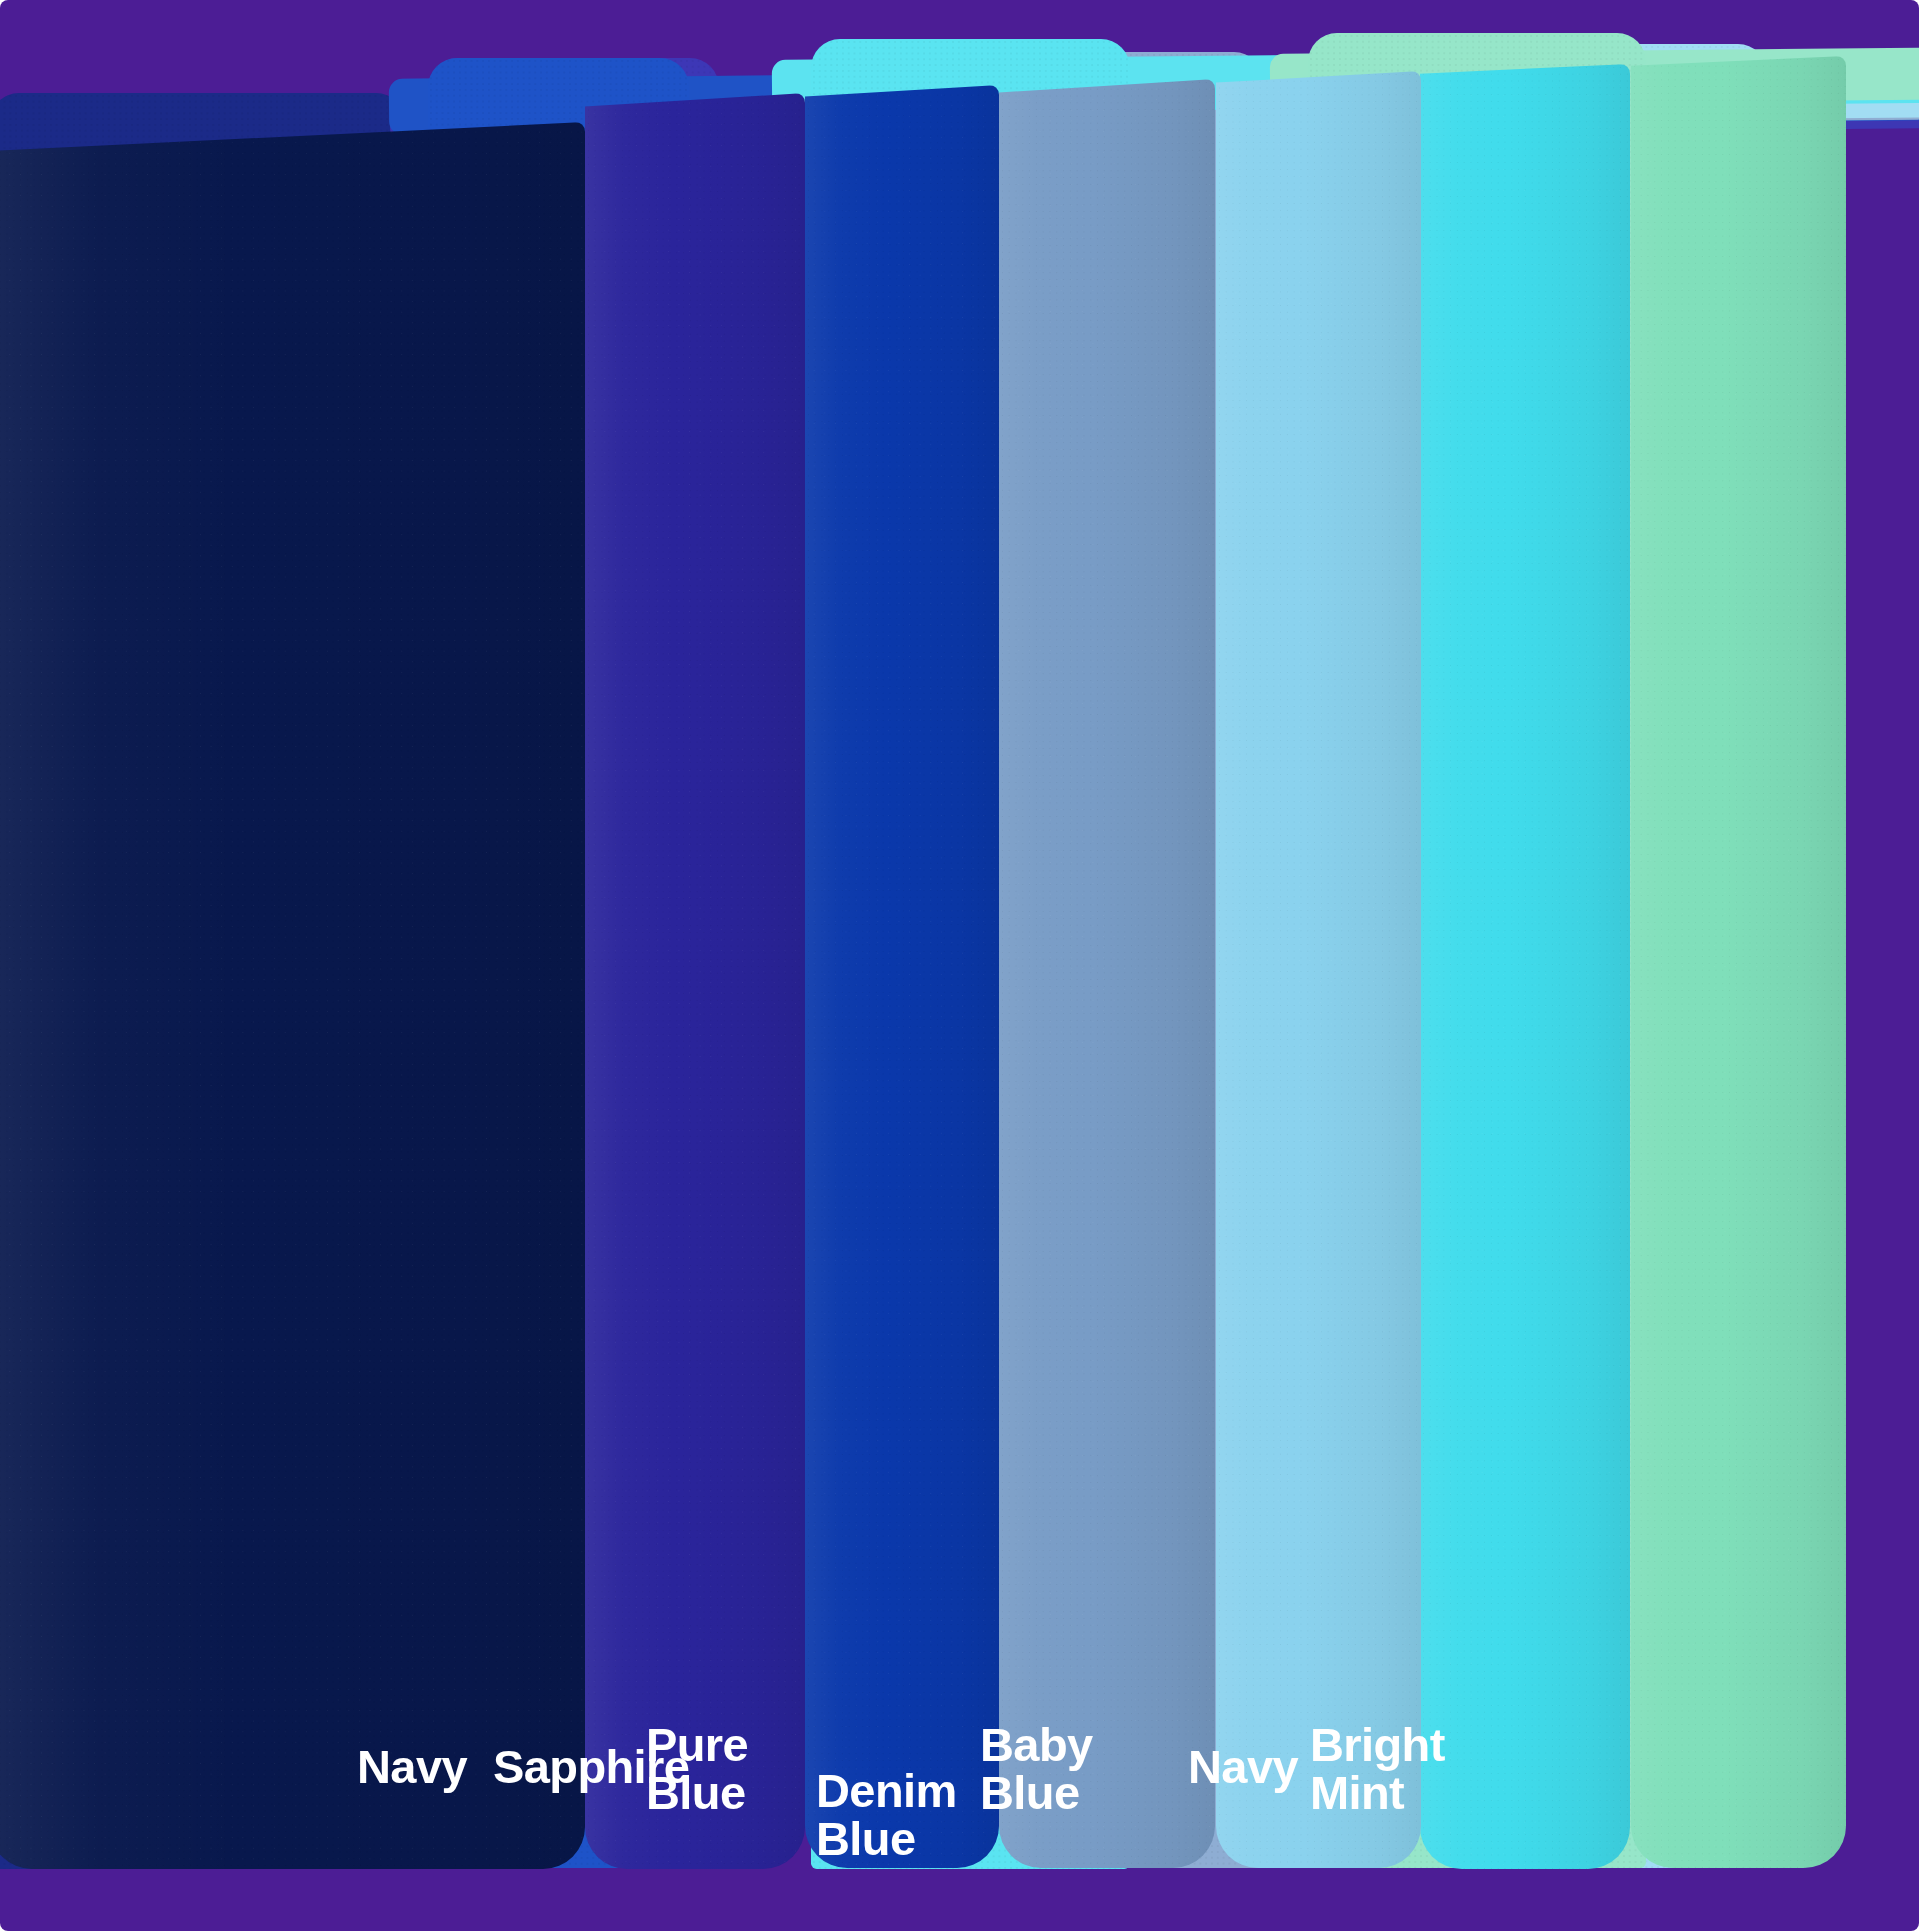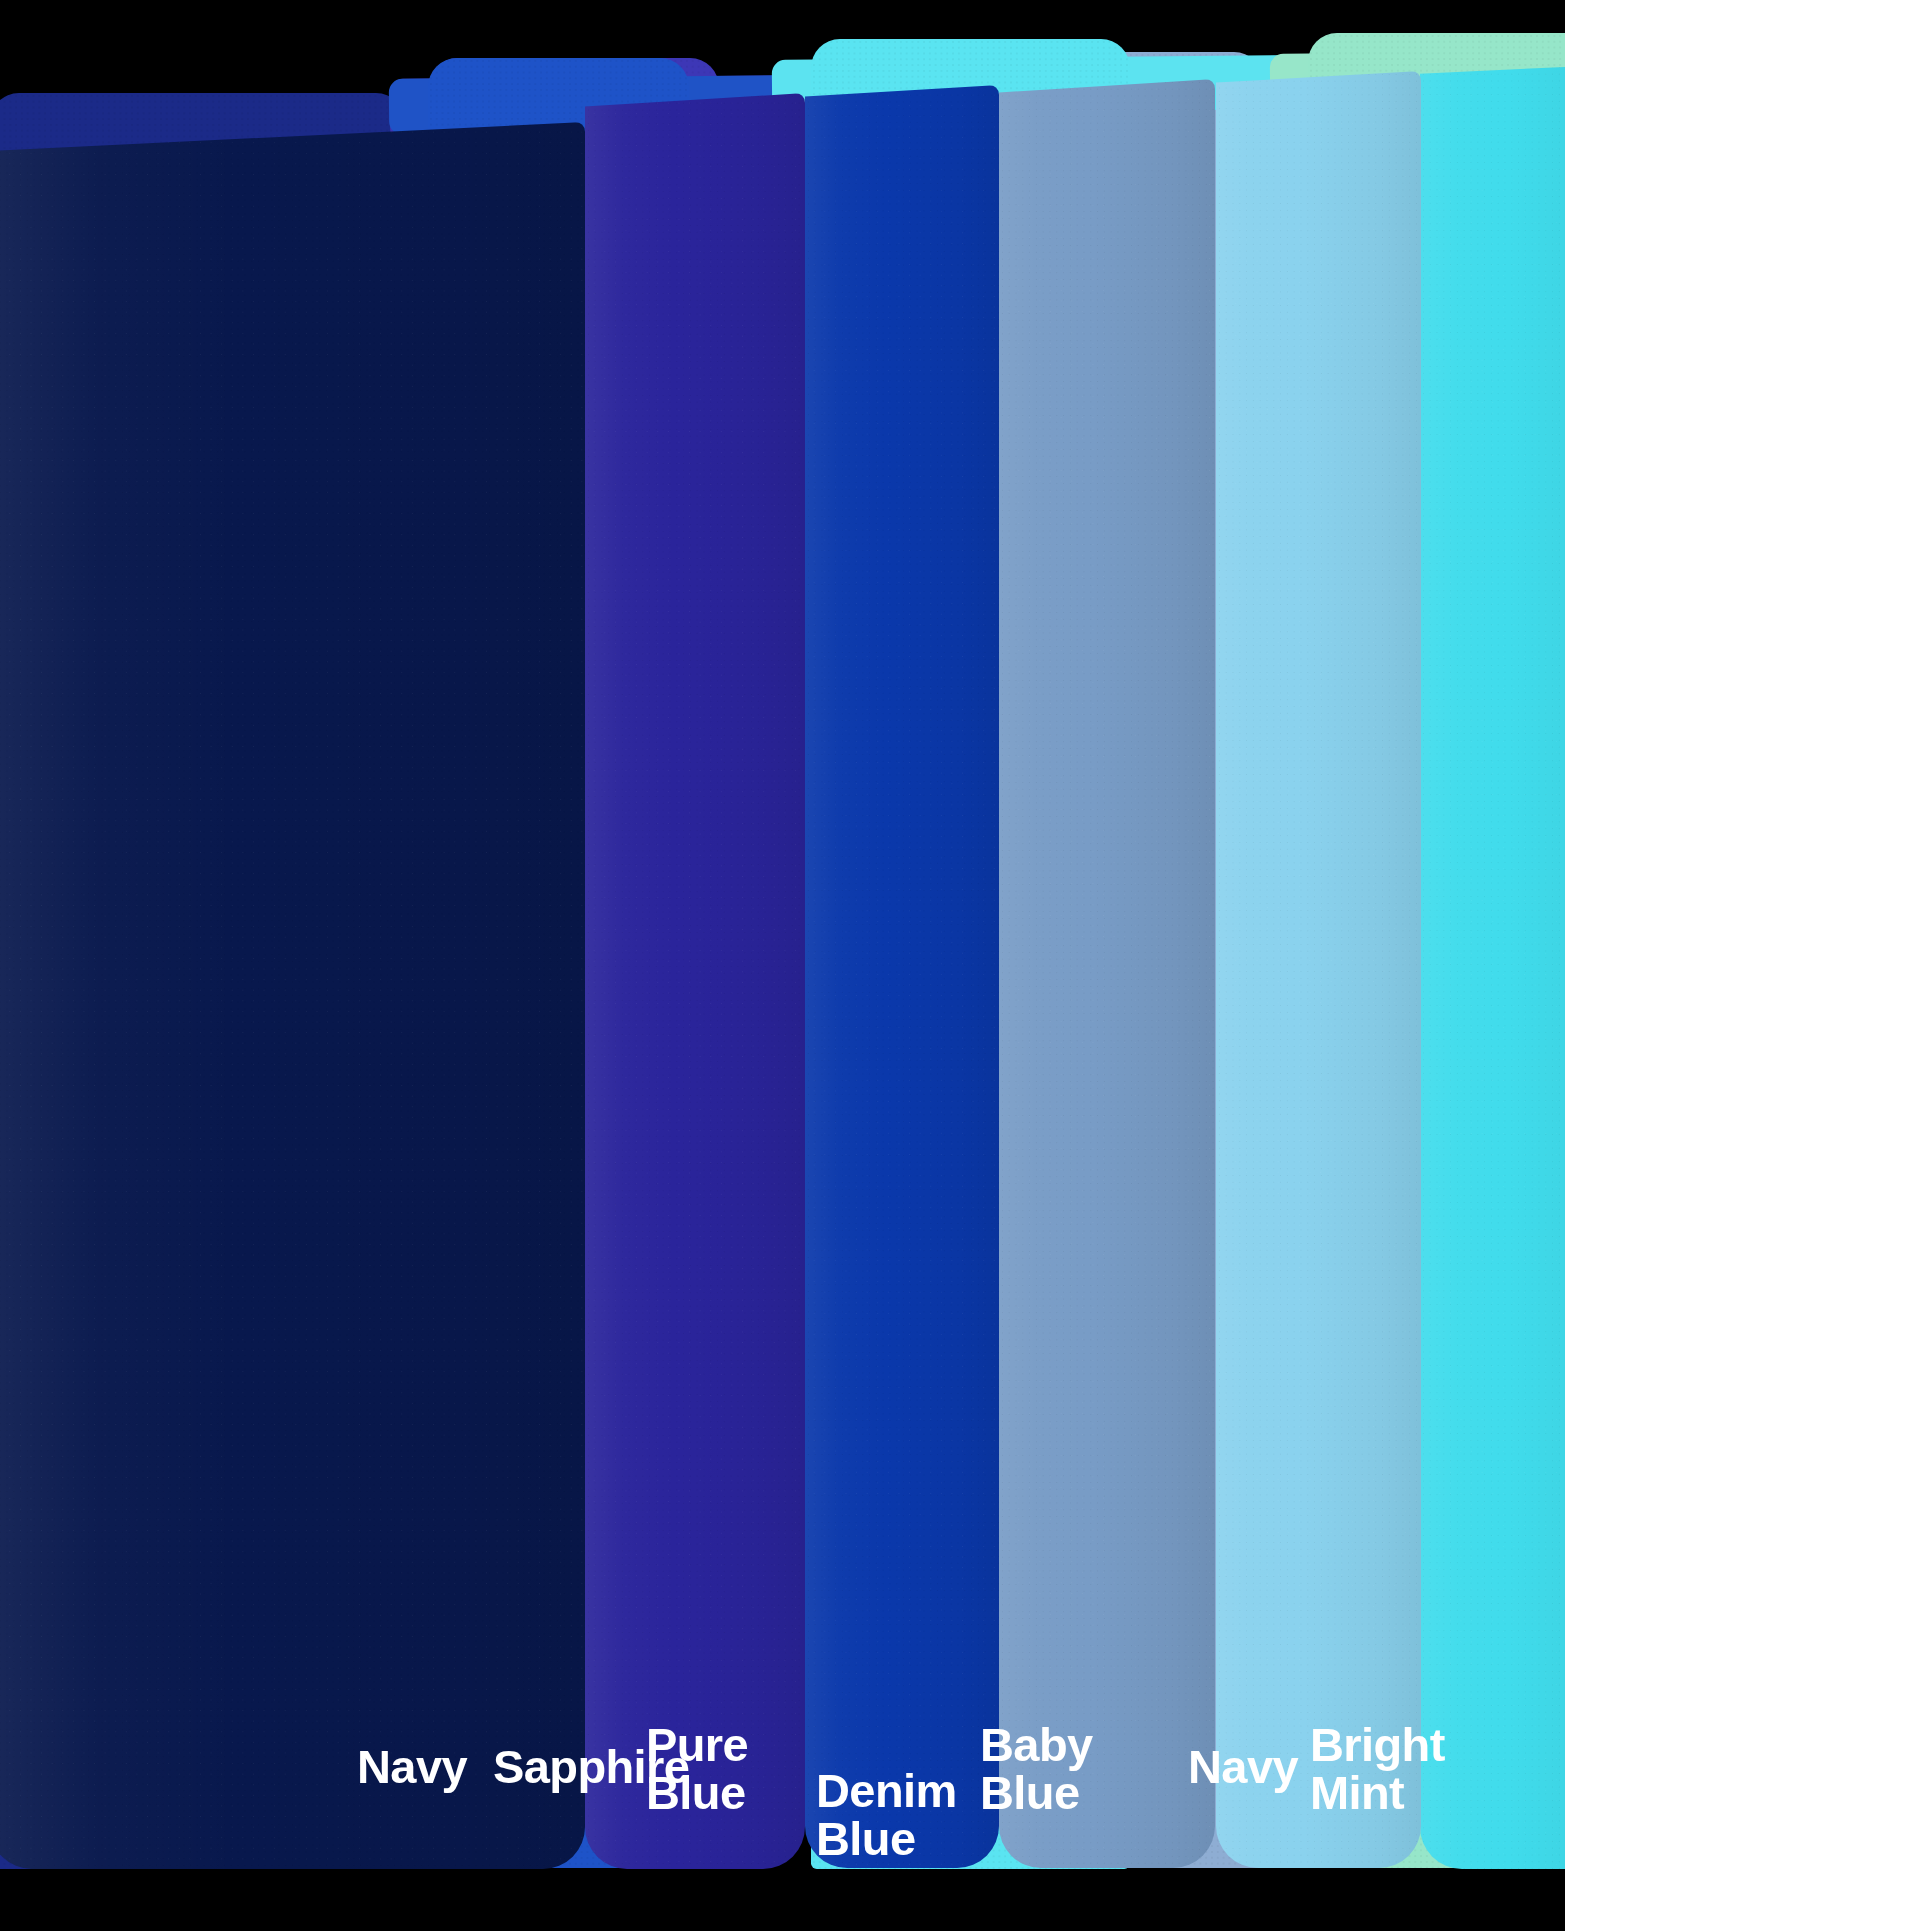--- a/index.html
+++ b/index.html
@@ -10,24 +10,25 @@
   }
   body {
     width: 1931px;
     height: 1931px;
     overflow: hidden;
     font-family: "Liberation Sans", sans-serif;
   }
 
   #stage {
     position: relative;
-    width: 1565px;
+    width: 1919px;
     height: 1931px;
-    background: #000000;
+    background: #4c1d95;
     overflow: hidden;
+    border-radius: 8px;
   }
 
   
   .panel {
     position: absolute;
     overflow: hidden;
   }
   .panel-body {
     position: absolute;
     inset: 0;

